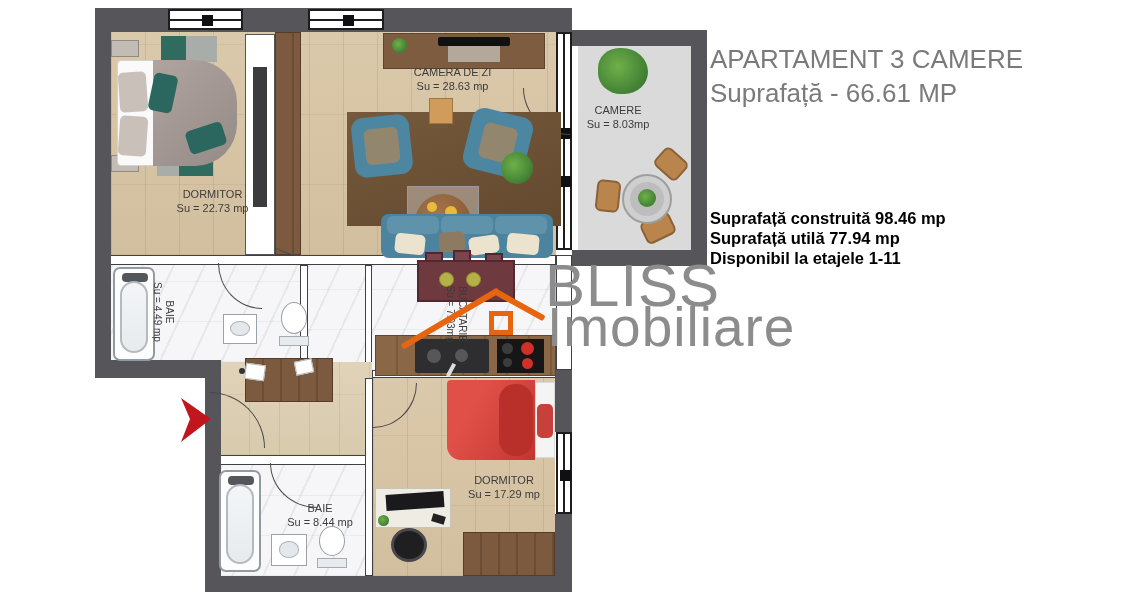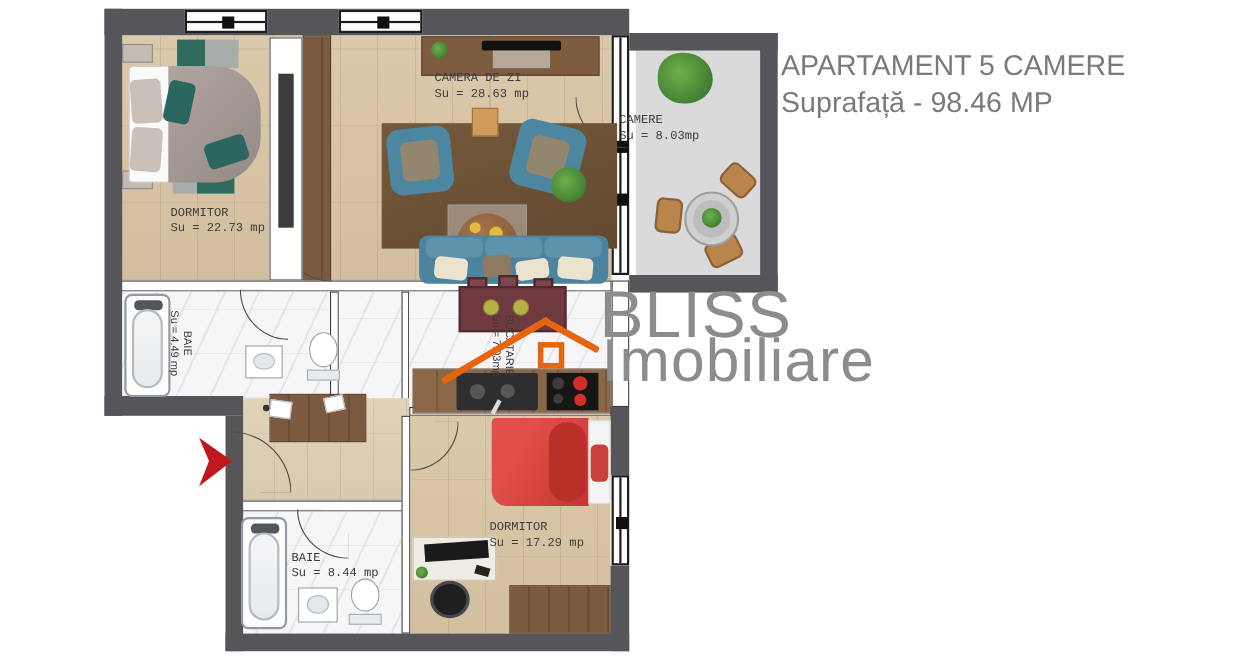--- a/index.html
+++ b/index.html
@@ -24,21 +24,21 @@
       #f6f6f8;}
   .gray-floor{position:absolute;background:#dadada;}
   .darkwood{position:absolute;background:
       repeating-linear-gradient(90deg,#7b5a40 0 16px,#6b4c34 16px 18px);border:1px solid #553b28;}
   .window{position:absolute;background:#fff;border:2px solid #1d1d1f;}
   .window::before{content:"";position:absolute;left:0;top:50%;width:100%;height:2px;
       background:#1d1d1f;transform:translateY(-50%);}
   .window.v::before{left:50%;top:0;width:2px;height:100%;transform:translateX(-50%);}
   .sash{position:absolute;width:11px;height:11px;background:#101012;}
   .arc{position:absolute;border:1.4px solid #4a4a4a;background:transparent;}
-  .rlabel{position:absolute;text-align:left;font-size:11px;line-height:13.5px;color:#3c3c3c;font-family:Liberation Mono, monospace;}
+  .rlabel{position:absolute;text-align:center;font-size:11px;line-height:13.5px;color:#3c3c3c;}
   .vlabel{position:absolute;text-align:center;font-size:10px;line-height:12px;color:#3c3c3c;
       transform:rotate(90deg);}
   .furn{position:absolute;}
   .tub{position:absolute;background:#fdfdfd;border:2px solid #939ba2;border-radius:7px;}
   .tub .inner{position:absolute;left:5px;top:12px;right:5px;bottom:6px;
       background:linear-gradient(180deg,#f3f5f7,#e7ebee);border:2px solid #b3bac0;border-radius:14px;}
   .tub .pillow{position:absolute;left:7px;top:4px;right:7px;height:9px;background:#53575b;border-radius:4px;}
   .sink{position:absolute;background:#fff;border:1.5px solid #9aa2a8;}
   .sink .basin{position:absolute;left:20%;top:20%;width:60%;height:55%;
       background:#e2e8ec;border:1.5px solid #aeb5ba;border-radius:50%;}
@@ -257,22 +257,27 @@
       <div>BAIE</div>
       <div>Su = 8.44 mp</div>
     </div>
     <div class="rlabel" style="left:350px;top:466px;width:118px;">
       <div>DORMITOR</div>
       <div>Su = 17.29 mp</div>
     </div>
   </div>
 
   <div class="title">
-    <div>APARTAMENT 5 CAMERE</div>
-    <div>Suprafață - 98.46 MP</div>
+    <div>APARTAMENT 3 CAMERE</div>
+    <div>Suprafață - 66.61 MP</div>
+  </div>
+  <div class="details">
+    <div>Suprafață construită 98.46 mp</div>
+    <div>Suprafață utilă 77.94 mp</div>
+    <div>Disponibil la etajele 1-11</div>
   </div>
 
   <div class="wm" style="left:547px;top:300px;font-size:55px;">Imobiliare</div>
   <div class="wm" style="left:545px;top:256px;font-size:60px;">BLISS</div>
   <div class="logo-line" style="left:402px;top:344px;width:112px;transform:rotate(-30.5deg);transform-origin:left center;"></div>
   <div class="logo-line" style="left:496px;top:289px;width:55px;transform:rotate(29deg);transform-origin:left center;"></div>
   <div class="logo-square" style="left:489px;top:311px;"></div>
 
 </div>
 

